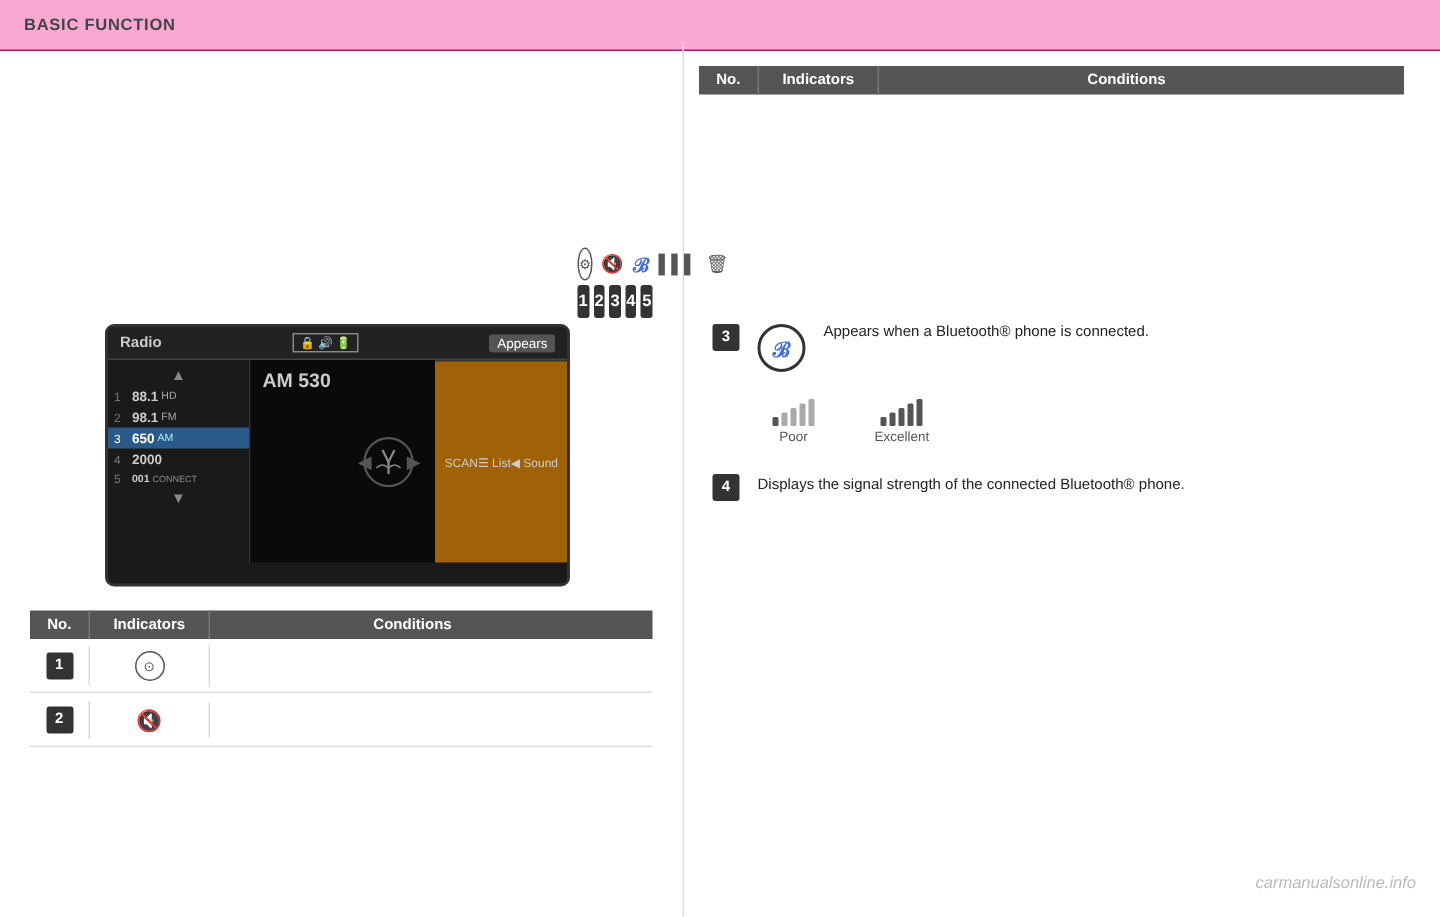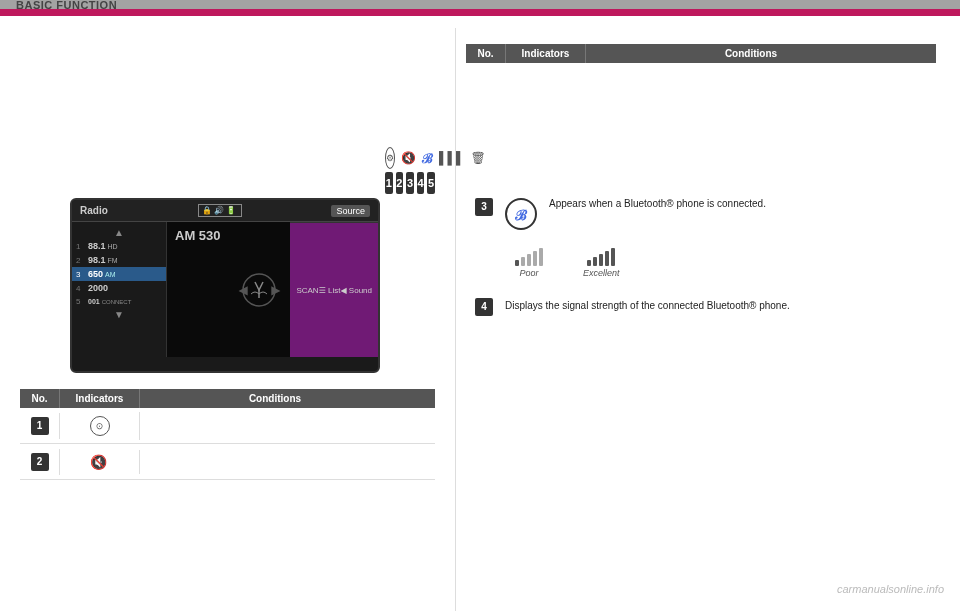--- a/index.html
+++ b/index.html
@@ -8,26 +8,26 @@
       height: 611px;
       background: #fff;
       font-family: Arial, sans-serif;
       font-size: 12px;
       overflow: hidden;
       position: relative;
     }
 
     
     .header-bar {
-      background: #a3a3a3;
-      height: 16px;
+      background: #f9a8d4;
+      height: 34px;
       display: flex;
       align-items: center;
       padding: 0 16px;
-      border-bottom: 7px solid #be185d;
+      border-bottom: 1px solid #be185d;
     }
     .header-bar span {
       font-size: 11px;
       color: #444;
       font-weight: bold;
       letter-spacing: 0.5px;
     }
 
     
     .main-content {
@@ -161,21 +161,21 @@
       display: flex;
       align-items: center;
       justify-content: center;
       position: relative;
     }
     .radio-bottom-bar {
       display: flex;
       justify-content: space-around;
       align-items: center;
       padding: 3px 6px;
-      background: #701a75;
+      background: #a16207;
       border-top: 1px solid #333;
     }
     .radio-bottom-bar span {
       color: #ccc;
       font-size: 8px;
     }
 
     .numbered-boxes {
       display: flex;
       gap: 3px;
@@ -334,21 +334,20 @@
       width: 4px;
       background: #555;
       border-radius: 1px;
     }
     .bar.empty {
       background: #aaa;
     }
     .signal-label {
       font-size: 9px;
       color: #555;
-      font-style: italic;
     }
 
     
     .row4-section {
       margin-top: 24px;
       display: flex;
       align-items: flex-start;
       gap: 12px;
     }
     .row4-text {
@@ -437,21 +436,21 @@
     </div>
 
     <div class="radio-screen" style="margin-top:4px; margin-left:50px;">
       <div class="radio-header">
         <span class="radio-header-left">Radio</span>
         <div class="radio-header-box">
           <span>🔒</span>
           <span>🔊</span>
           <span>🔋</span>
         </div>
-        <span class="radio-header-source">Source</span>
+        <span class="radio-header-source">Appears</span>
       </div>
       <div class="radio-body">
         <div class="station-list">
           <div class="scroll-arrow-up">▲</div>
           <div class="station-item">
             <span class="station-num">1</span>
             <span class="station-freq" style="color:#ccc;">88.1</span>
             <span class="station-type">HD</span>
           </div>
           <div class="station-item">

